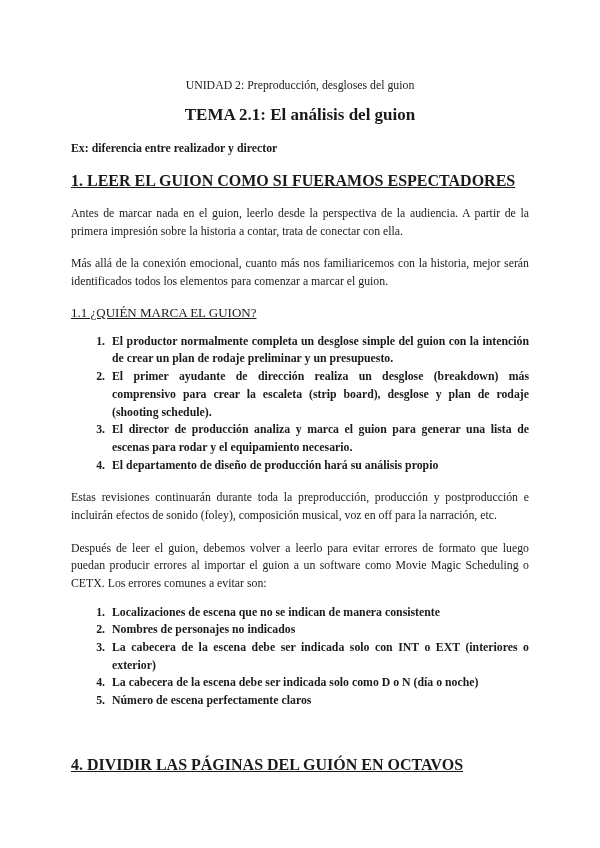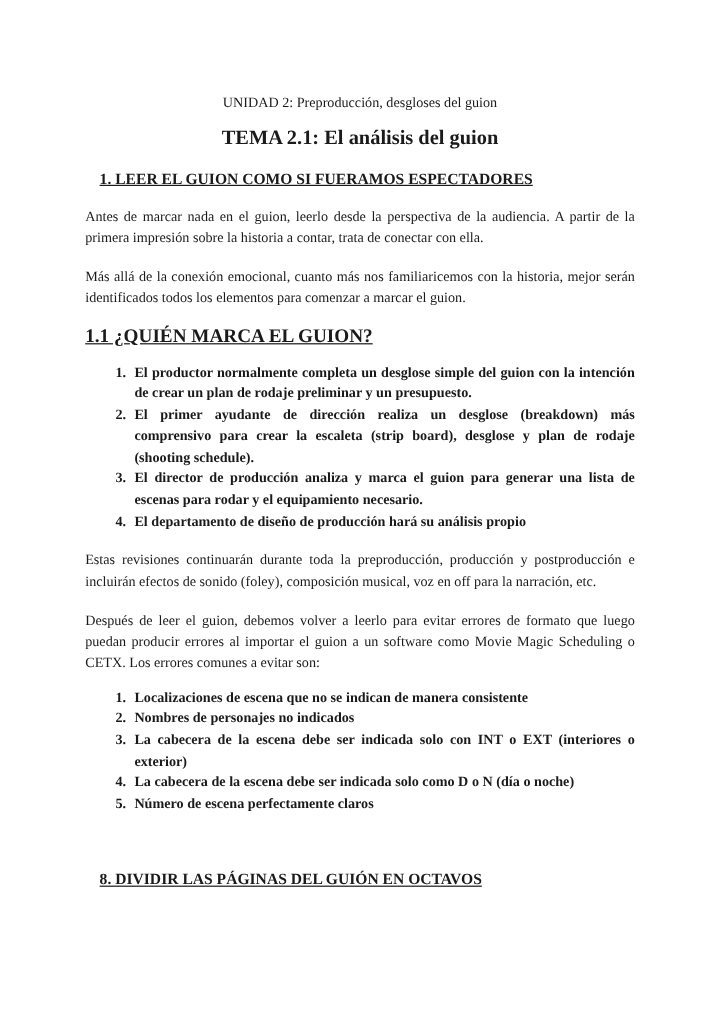--- a/index.html
+++ b/index.html
@@ -32,31 +32,31 @@
     font-size: 17px;
     font-weight: bold;
     margin: 0 0 16px 0;
   }
   .note-line {
     font-size: 11.8px;
     font-weight: bold;
     margin: 0 0 16px 0;
   }
   .heading {
-    font-size: 13px;
+    font-size: 16px;
     font-weight: bold;
     text-decoration: underline;
-    margin: 0 0 12px 12px;
+    margin: 0 0 12px 0;
   }
   .heading.gap {
     margin-top: 46px;
   }
   .subheading {
-    font-size: 16px;
-    font-weight: bold;
+    font-size: 13px;
+    font-weight: normal;
     text-decoration: underline;
     margin: 14px 0 12px 0;
   }
   p.body-text {
     font-size: 11.8px;
     line-height: 1.5;
     text-align: justify;
     margin: 15px 0 11px 0;
   }
   ol.doc-list {
@@ -72,20 +72,21 @@
     font-weight: bold;
   }
 </style>
 </head>
 <body>
 
 <div class="page">
 
   <p class="doc-title">UNIDAD 2: Preproducción, desgloses del guion</p>
   <p class="doc-subtitle">TEMA 2.1: El análisis del guion</p>
+  <p class="note-line">Ex: diferencia entre realizador y director</p>
 
   <div>
     <p class="heading">1. LEER EL GUION COMO SI FUERAMOS ESPECTADORES</p>
     <p class="body-text">Antes de marcar nada en el guion, leerlo desde la perspectiva de la audiencia. A partir de la primera impresión sobre la historia a contar, trata de conectar con ella.</p>
     <p class="body-text">Más allá de la conexión emocional, cuanto más nos familiaricemos con la historia, mejor serán identificados todos los elementos para comenzar a marcar el guion.</p>
 
     <p class="subheading">1.1 ¿QUIÉN MARCA EL GUION?</p>
 
     <ol class="doc-list">
       <li>El productor normalmente completa un desglose simple del guion con la intención de crear un plan de rodaje preliminar y un presupuesto.</li>
@@ -103,16 +104,16 @@
     <ol class="doc-list">
       <li>Localizaciones de escena que no se indican de manera consistente</li>
       <li>Nombres de personajes no indicados</li>
       <li>La cabecera de la escena debe ser indicada solo con INT o EXT (interiores o exterior)</li>
       <li>La cabecera de la escena debe ser indicada solo como D o N (día o noche)</li>
       <li>Número de escena perfectamente claros</li>
     </ol>
   </div>
 
   <div>
-    <p class="heading gap">8. DIVIDIR LAS PÁGINAS DEL GUIÓN EN OCTAVOS</p>
+    <p class="heading gap">4. DIVIDIR LAS PÁGINAS DEL GUIÓN EN OCTAVOS</p>
   </div>
 
 </div>
 
 </body></html>

